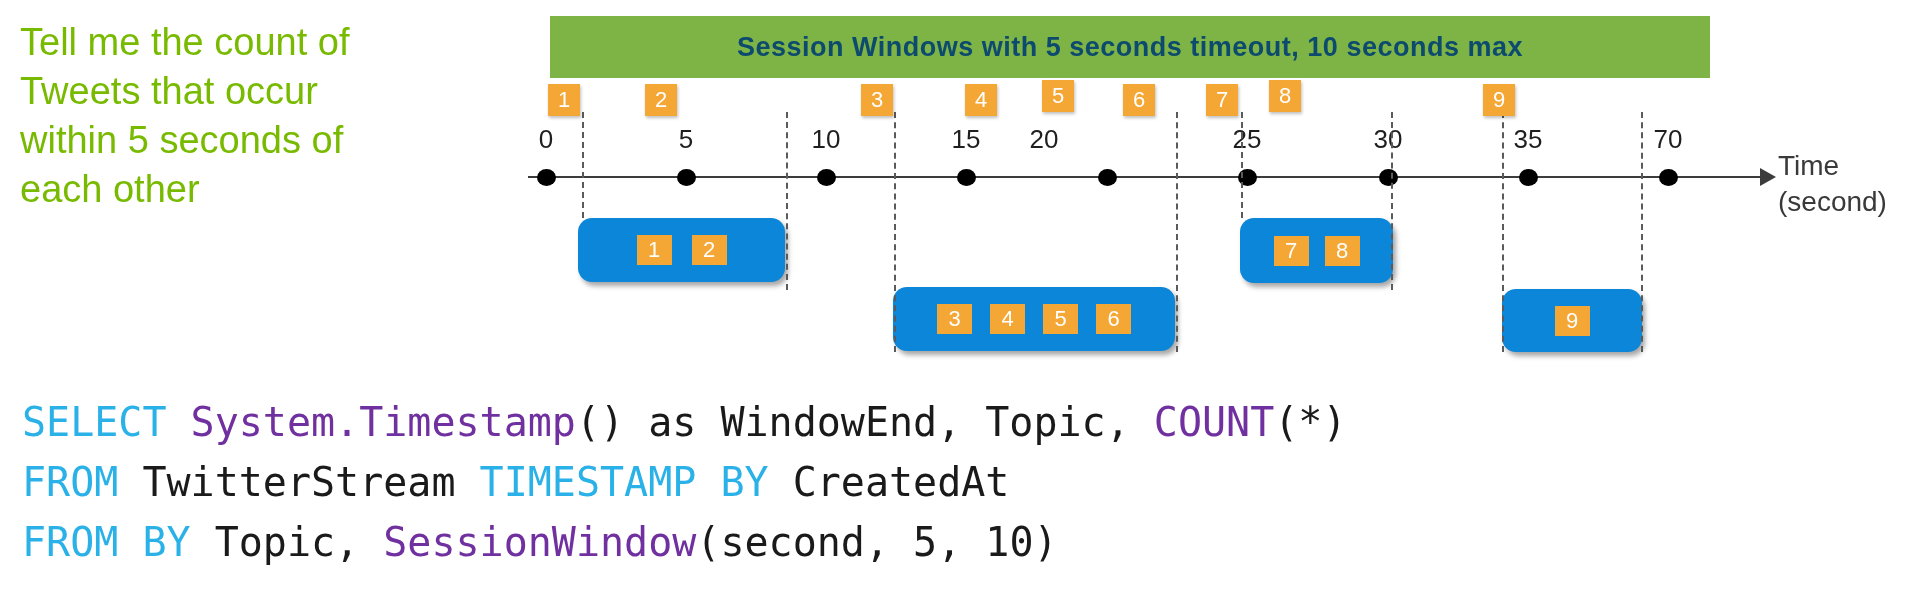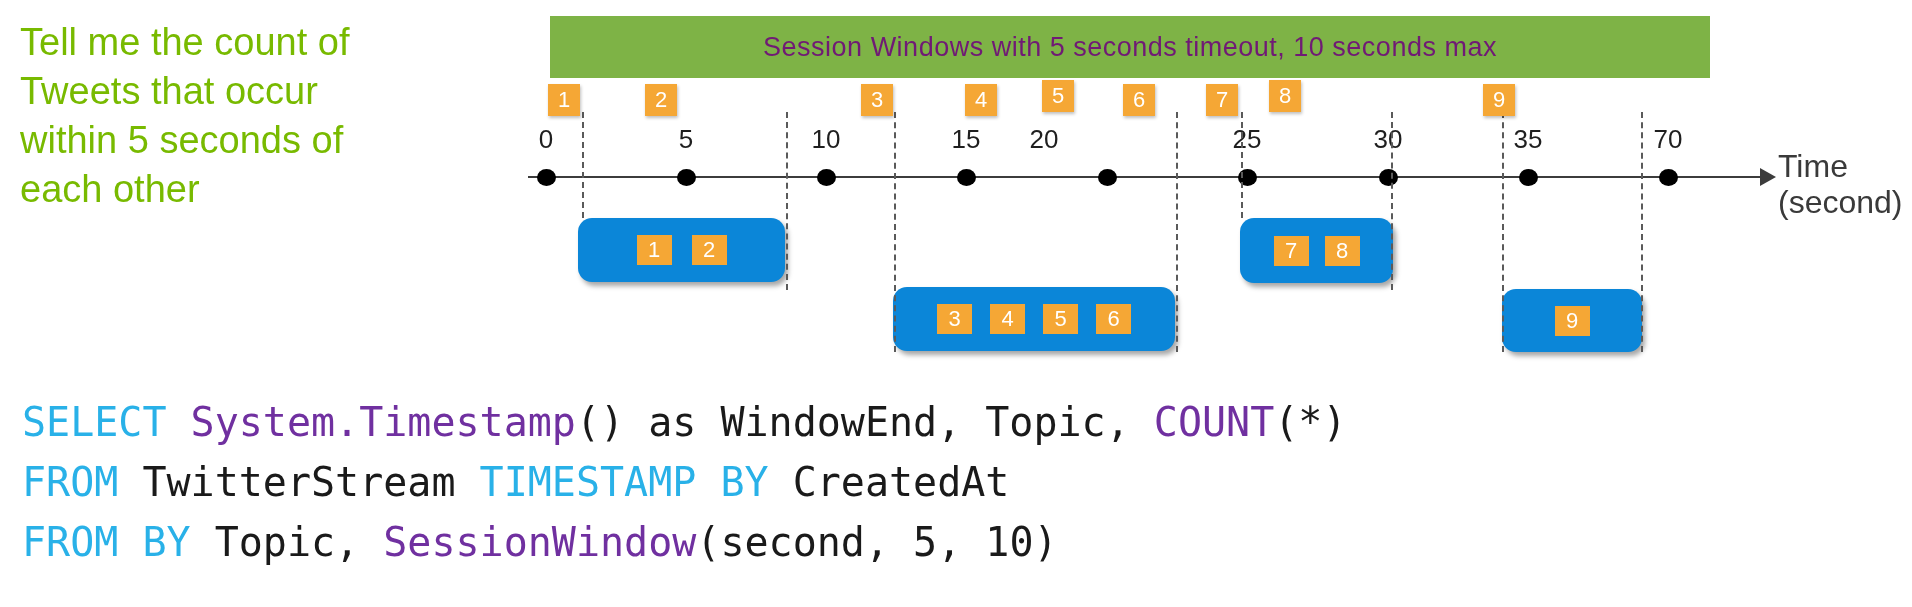--- a/index.html
+++ b/index.html
@@ -11,38 +11,38 @@
   
   .prompt{
     position:absolute;left:20px;top:18px;width:450px;
     color:var(--green_text);font-size:38px;line-height:49px;font-weight:400;
   }
   
   .banner{
     position:absolute;left:550px;top:16px;width:1160px;height:62px;
     background:var(--green_banner);display:flex;align-items:center;justify-content:center;
   }
-  .banner span{color:#701a75;font-size:27px;font-weight:400;letter-spacing:.5px;}
+  .banner span{color:#0c4a6e;font-size:27px;font-weight:700;letter-spacing:.5px;}
   
   .marker{
     position:absolute;top:84px;width:32px;height:32px;background:var(--orange);
     color:#fff;font-size:22px;display:flex;align-items:center;justify-content:center;
     box-shadow:1px 2px 3px rgba(0,0,0,.25);z-index:4;
   }
   
   .dash{position:absolute;width:0;border-left:2px dashed #5a5a5a;z-index:3;}
   
   .axis-line{position:absolute;left:528px;top:176px;width:1234px;height:2px;background:#3c3c3c;z-index:1;}
   .arrowhead{
     position:absolute;left:1760px;top:168px;width:0;height:0;z-index:1;
     border-left:16px solid #3c3c3c;border-top:9px solid transparent;border-bottom:9px solid transparent;
   }
   .dot{position:absolute;top:169px;width:19px;height:17px;border-radius:50%;background:#000;z-index:2;}
   .tick-label{position:absolute;top:124px;width:80px;text-align:center;font-size:26px;color:#1f1f1f;}
-  .axis-caption{position:absolute;left:1778px;top:148px;font-size:32px;font-weight:300;color:#3a3a3a;line-height:36px;}
+  .axis-caption{position:absolute;left:1778px;top:148px;font-size:28px;font-weight:300;color:#3a3a3a;line-height:36px;}
   
   .window{
     position:absolute;background:var(--blue);border-radius:14px;z-index:2;
     display:flex;align-items:center;justify-content:center;gap:20px;
     box-shadow:3px 4px 5px rgba(0,0,0,.35);
   }
   .chip{
     width:35px;height:30px;background:var(--orange);color:#fff;font-size:22px;
     display:flex;align-items:center;justify-content:center;
   }

